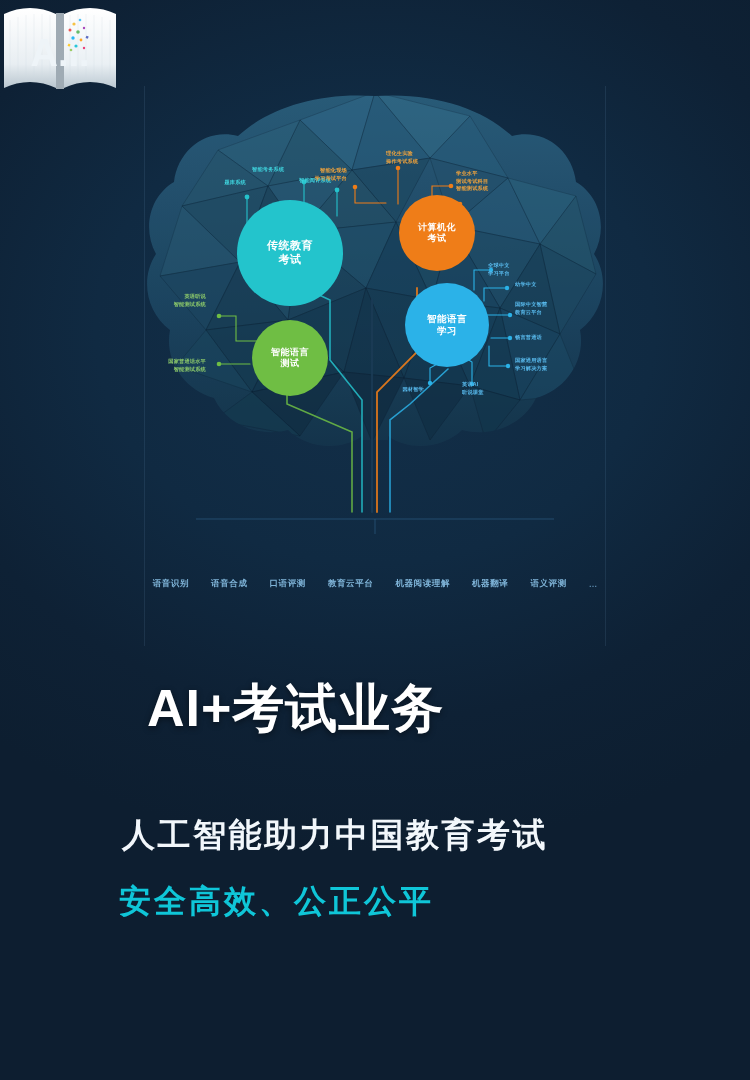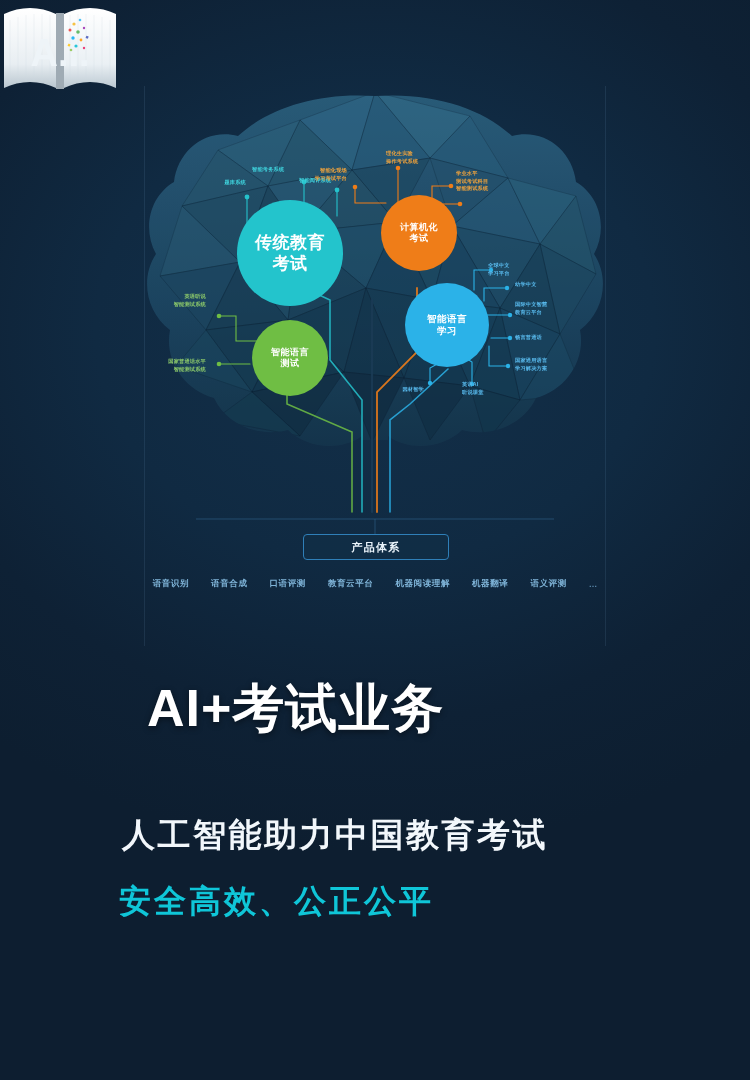--- a/index.html
+++ b/index.html
@@ -241,25 +241,25 @@
           <circle cx="73" cy="38" r="1.7" fill="#29b6f6"></circle>
         <circle cx="81" cy="40" r="1.4" fill="#ffa726"></circle>
           <circle cx="76" cy="46" r="1.6" fill="#26c6da"></circle>
         <circle cx="84" cy="48" r="1.2" fill="#ec407a"></circle>
           <circle cx="71" cy="50" r="1.3" fill="#9ccc65"></circle>
         <rect x="86" y="36" width="2.4" height="2.4" fill="#5c6bc0" transform="rotate(20 87 37)"></rect>
         <rect x="68" y="44" width="2.2" height="2.2" fill="#ffca28" transform="rotate(35 69 45)"></rect>
       </g>
     </svg>
 
-    <div class="node-circle" style="left:237px;top:200px;width:106px;height:106px;background:#23c4cc;font-size:17px;">
+    <div class="node-circle" style="left:237px;top:200px;width:106px;height:106px;background:#23c4cc;font-size:11px;">
       <span class="nc-label">传统教育<br>考试</span>
     </div>
 
-    <div class="node-circle" style="left:381px;top:195px;width:76px;height:76px;background:#ef7d18;font-size:9px;">
+    <div class="node-circle" style="left:399px;top:195px;width:76px;height:76px;background:#ef7d18;font-size:9px;">
       <span class="nc-label">计算机化<br>考试</span>
     </div>
 
     <div class="node-circle" style="left:252px;top:320px;width:76px;height:76px;background:#6fbe44;font-size:9px;">
       <span class="nc-label">智能语言<br>测试</span>
     </div>
 
     <div class="node-circle" style="left:405px;top:283px;width:84px;height:84px;background:#2bb2e8;font-size:9.5px;">
       <span class="nc-label">智能语言<br>学习</span>
     </div>
@@ -276,23 +276,20 @@
     <div class="leaf green r" style="left:206px;top:358px;width:64px;transform:translateX(-64px);">国家普通话水平<br>智能测试系统</div>
 
     <div class="leaf blue" style="left:488px;top:262px;">全球中文<br>学习平台</div>
     <div class="leaf blue" style="left:515px;top:281px;">幼学中文</div>
     <div class="leaf blue" style="left:515px;top:301px;">国际中文智慧<br>教育云平台</div>
     <div class="leaf blue" style="left:515px;top:334px;">畅言普通话</div>
     <div class="leaf blue" style="left:515px;top:357px;">国家通用语言<br>学习解决方案</div>
     <div class="leaf blue" style="left:462px;top:381px;">英语AI<br>听说课堂</div>
     <div class="leaf blue r" style="left:424px;top:386px;width:40px;transform:translateX(-40px);">因材智学</div>
 
-    <div id="prod-btn">
-      <span>产品体系</span>
-    </div>
 
     <div id="tagrow">
       <span class="tag">语音识别</span>
       <span class="tag">语音合成</span>
       <span class="tag">口语评测</span>
       <span class="tag">教育云平台</span>
       <span class="tag">机器阅读理解</span>
       <span class="tag">机器翻译</span>
       <span class="tag">语义评测</span>
       <span class="tag dots">…</span>

